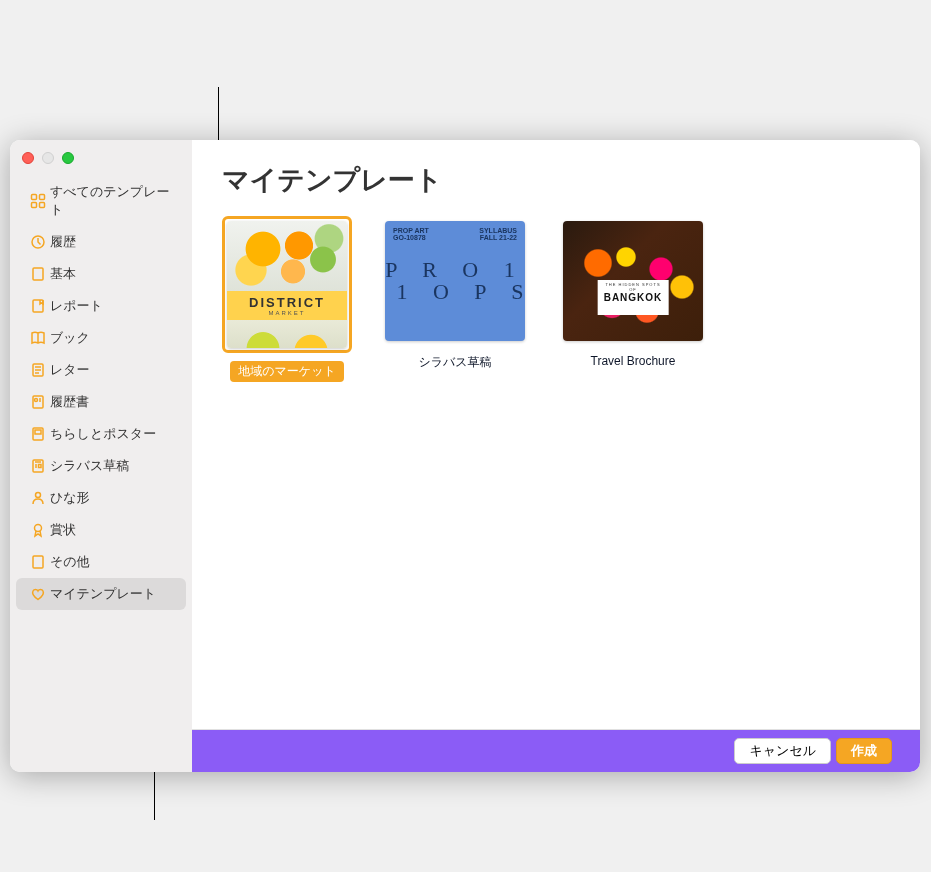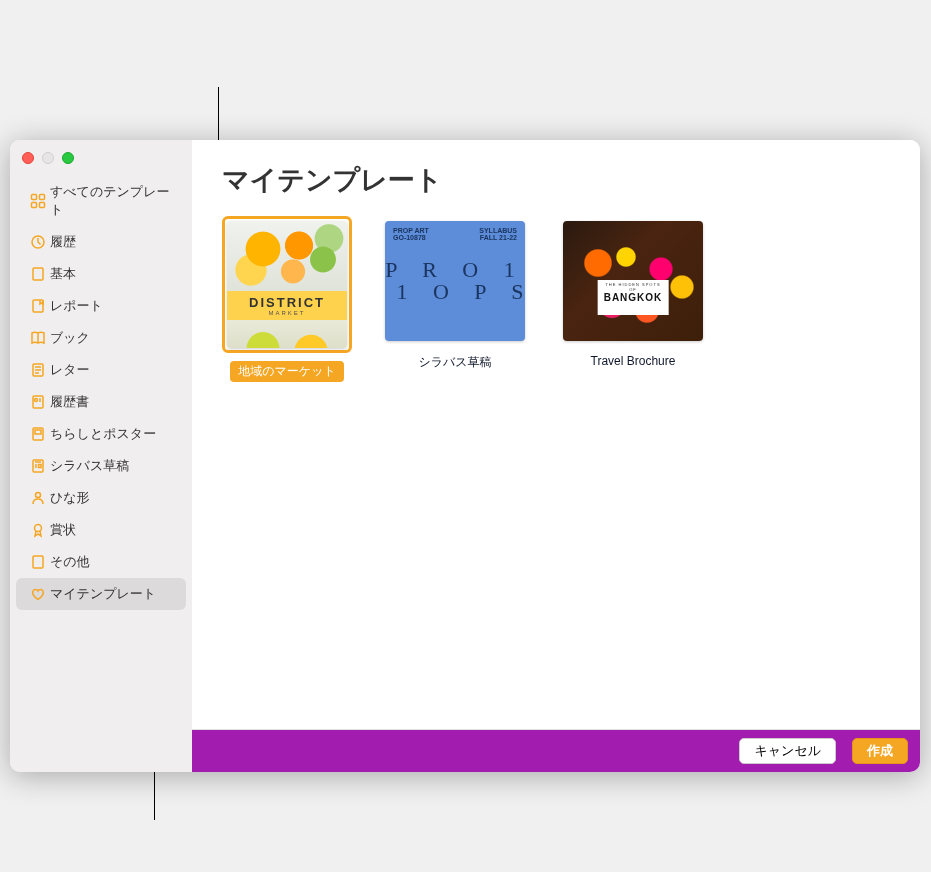--- a/index.html
+++ b/index.html
@@ -171,25 +171,25 @@
     position:relative;
   }
   .thumb3 .label-box{
     position:absolute; left:50%; bottom:26px; transform:translateX(-50%);
     background:#fff; padding:2px 6px 12px; text-align:center;
   }
   .thumb3 .tiny{font-size:4px; color:#333; letter-spacing:1px;}
   .thumb3 .bk{font-size:10px; font-weight:800; letter-spacing:1px; color:#111;}
   .footer {
     border-top: 1px solid #e0e0e0;
-    padding: 8px 12px;
+    padding: 8px 28px;
     display: flex;
     justify-content: flex-end;
-    gap: 16px;
-    background: #a21caf;
+    gap: 5px;
+    background: #8b5cf6;
   }
   .btn {
     font-size: 13px;
     padding: 3px 14px;
     border-radius: 5px;
     cursor: pointer;
     border: 1px solid #ccc;
     background: #fff;
   }
   .btn-primary {

